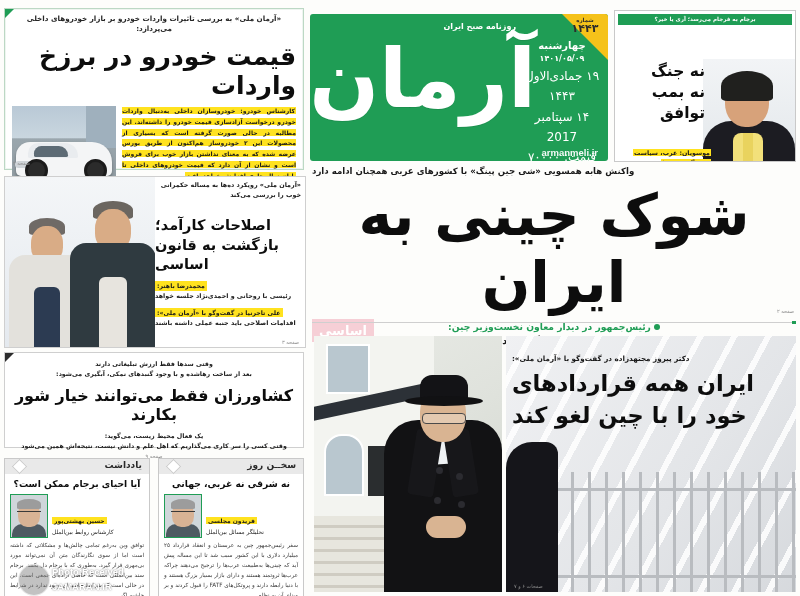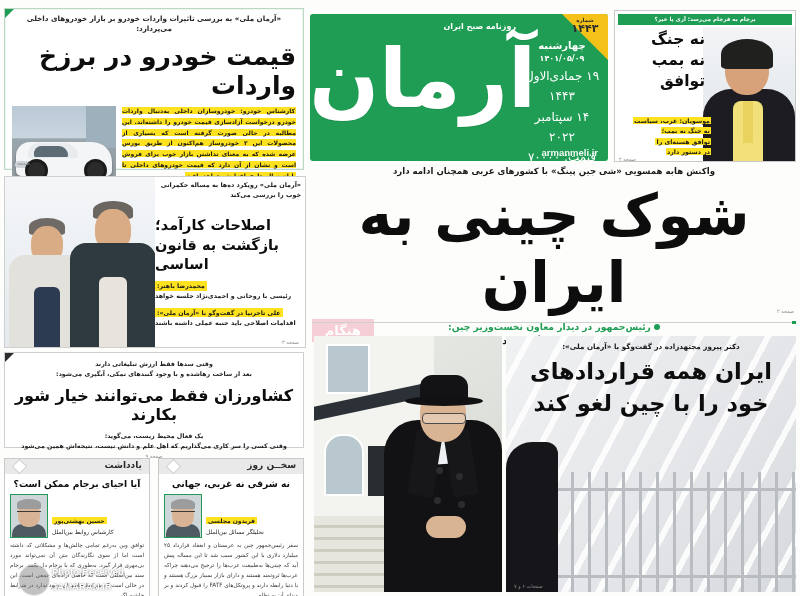--- a/index.html
+++ b/index.html
@@ -108,37 +108,37 @@
   #mast-date .d2{font-size:8px;font-weight:bold;line-height:1.6;}
   #mast-date .d3{font-size:12px;line-height:1.7;}
   #mast-site{position:absolute;right:10px;bottom:3px;font-size:9.5px;color:#fff;font-weight:bold;
     direction:ltr;font-family:"Liberation Sans",sans-serif;opacity:.95;}
 
   
   #art-nowar{position:absolute;left:614px;top:10px;width:182px;height:152px;border:1px solid #c9c9c9;
     background:#fff;overflow:hidden;box-sizing:border-box;}
   #nowar-banner{margin:3px 3px 0;height:11px;background:#1f9d55;color:#fff;font-size:5.6px;
     text-align:center;line-height:11px;font-weight:bold;}
-  #nowar-body{position:relative;height:136px;}
+  #nowar-body{position:relative;height:136px;margin-top:32px;}
   #nowar-photo{position:absolute;right:0;top:2px;width:92px;height:134px;overflow:hidden;
     background:linear-gradient(#f2f4f6,#dfe4e8);}
   #nowar-photo .nhair{position:absolute;left:18px;top:12px;width:52px;height:30px;border-radius:50% 50% 12% 12%;background:#20201e;}
   #nowar-photo .nhead{position:absolute;left:22px;top:18px;width:44px;height:50px;border-radius:44% 44% 46% 46%;background:#d7a27a;}
   #nowar-photo .nsuit{position:absolute;left:0px;bottom:0;width:92px;height:72px;background:#1c1c22;border-radius:28px 28px 0 0;}
   #nowar-photo .nshirt{position:absolute;left:30px;bottom:0;width:30px;height:60px;background:#f2e07a;border-radius:8px 8px 0 0;}
   #nowar-photo .ntie{position:absolute;left:40px;bottom:18px;width:10px;height:42px;background:#e9d35e;}
   #nowar-txt{position:absolute;left:4px;top:4px;width:86px;}
   #nowar-txt .h1{font-size:15.5px;line-height:1.35;text-align:right;}
   #nowar-quote{position:absolute;left:2px;bottom:4px;width:94px;font-size:6.3px;line-height:1.62;font-weight:bold;text-align:right;}
   #nowar-quote span{background:#ffe21f;padding:0 1px;}
   #nowar-pg{position:absolute;left:4px;bottom:-1px;}
 
   
   #main-lead{position:absolute;left:312px;top:166px;width:484px;}
-  #main-kicker{font-size:8.6px;text-align:center;font-weight:bold;}
+  #main-kicker{font-size:8.6px;text-align:left;font-weight:bold;}
   #main-headline{font-size:57px;font-weight:bold;text-align:center;line-height:1.18;margin:6px 0 2px;letter-spacing:-1px;}
   #main-sub{position:relative;padding:2px 0 0 0;}
   #main-sub .l1{font-size:9.2px;font-weight:bold;text-align:center;color:#1a1a1a;}
   #main-sub .l1 .g{color:#1f9d55;}
   #main-sub .l1 .dot{display:inline-block;width:6px;height:6px;border-radius:50%;background:#1f9d55;margin-left:3px;vertical-align:middle;}
   #main-sub .l2{font-size:9.6px;font-weight:bold;text-align:center;margin-top:3px;}
   #josar{position:absolute;left:0;top:0px;width:62px;height:23px;background:#f6cfd6;}
   #josar .t{color:#fff;font-size:13px;font-weight:bold;text-align:center;line-height:23px;letter-spacing:1px;}
   #josar .tail{position:absolute;left:4px;top:23px;width:0;height:0;border-top:7px solid #f6cfd6;border-right:9px solid transparent;}
   #main-pg{position:absolute;right:2px;top:142px;}
@@ -170,21 +170,21 @@
   
   #art-china{position:absolute;left:506px;top:336px;width:290px;height:256px;overflow:hidden;}
   #china-bg{position:absolute;inset:0;background:linear-gradient(130deg,#f0f1f3 0%,#e3e5e8 60%,#d6d9dd 100%);}
   #china-bg .beam{position:absolute;left:-40px;top:0;width:380px;height:100%;
     background:repeating-linear-gradient(118deg,transparent 0 24px,rgba(255,255,255,.85) 24px 30px);}
   #china-fence{position:absolute;left:0;bottom:0;width:290px;height:120px;
     background:repeating-linear-gradient(90deg,transparent 0 14px,#b9bcc0 14px 17px);}
   #china-fence::before{content:"";position:absolute;left:0;top:16px;width:100%;height:3px;background:#b9bcc0;}
   #china-fence::after{content:"";position:absolute;left:0;bottom:14px;width:100%;height:3px;background:#b9bcc0;}
   #china-shadow{position:absolute;left:0;bottom:0;width:52px;height:150px;background:#15151a;border-radius:26px 12px 0 0;}
-  #china-txt{position:absolute;right:6px;top:6px;width:278px;text-align:center;}
+  #china-txt{position:absolute;right:6px;top:18px;width:278px;text-align:left;}
   #china-txt .k{font-size:7.2px;font-weight:bold;margin-bottom:5px;}
   #china-txt .h1{font-size:22.5px;line-height:1.42;}
   #china-bul{position:absolute;right:6px;top:132px;width:278px;text-align:right;}
   #china-bul .b{font-size:7.6px;font-weight:bold;line-height:1.62;margin-bottom:2px;}
   #china-bul .b span{background:#ffe21f;padding:0 1px;}
   #china-pg{position:absolute;left:8px;bottom:3px;}
 </style>
 </head>
 <body>
 
@@ -308,21 +308,21 @@
     <div id="corner-badge-txt">
       <span class="s">شماره</span>
       <span class="n">۱۴۴۳</span>
     </div>
     <div id="mast-tag">روزنامه صبح ایران</div>
     <div id="mast-logo">آرمان ملی</div>
     <div id="mast-date">
       <div class="d1">چهارشنبه</div>
       <div class="d2">۱۴۰۱/۰۵/۰۹</div>
       <div class="d3">۱۹ جمادی‌الاول ۱۴۴۳</div>
-      <div class="d3">۱۴ سپتامبر ۲۰۲۲</div>
+      <div class="d3">۱۴ سپتامبر 2017</div>
       <div class="d3">قیمت: ۷۰۰۰۰ تومان</div>
     </div>
     <div id="mast-site">armanmeli.ir</div>
   </div>
 
   <div id="art-nowar">
     <div id="nowar-banner">برجام به فرجام می‌رسد؛ آری یا خیر؟</div>
     <div id="nowar-body">
       <div id="nowar-photo">
         <div class="nsuit"></div>
@@ -344,21 +344,21 @@
       </div>
       <div class="pgref" id="nowar-pg">صفحه ۲</div>
     </div>
   </div>
 
   <div id="main-lead">
     <div id="main-kicker">واکنش هابه همسویی «شی جین پینگ» با کشورهای عربی همچنان ادامه دارد</div>
     <div id="main-headline" class="hl">شوک چینی به ایران</div>
     <div id="main-sub">
       <div id="josar">
-        <div class="t">هنگام</div>
+        <div class="t">اساسی</div>
         <div class="tail"></div>
       </div>
       <div class="l1">
         <span class="dot"></span><span class="g">رئیس‌جمهور در دیدار معاون نخست‌وزیر چین:</span>
       </div>
       <div class="l2">مواضع رئیس‌جمهور چین موجب گلایه‌مندی شد؛ جبران کنید</div>
     </div>
     <div class="pgref" id="main-pg">صفحه ۲</div>
   </div>
   <div id="main-rule">

